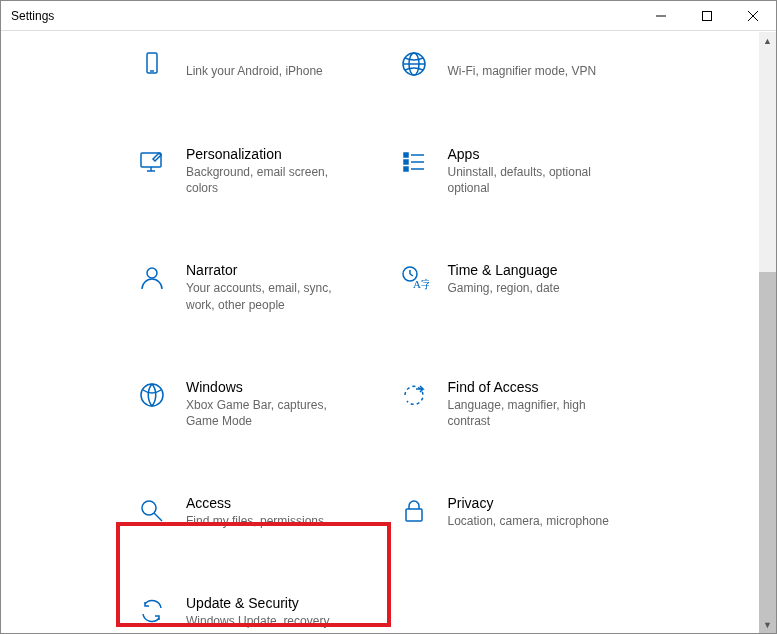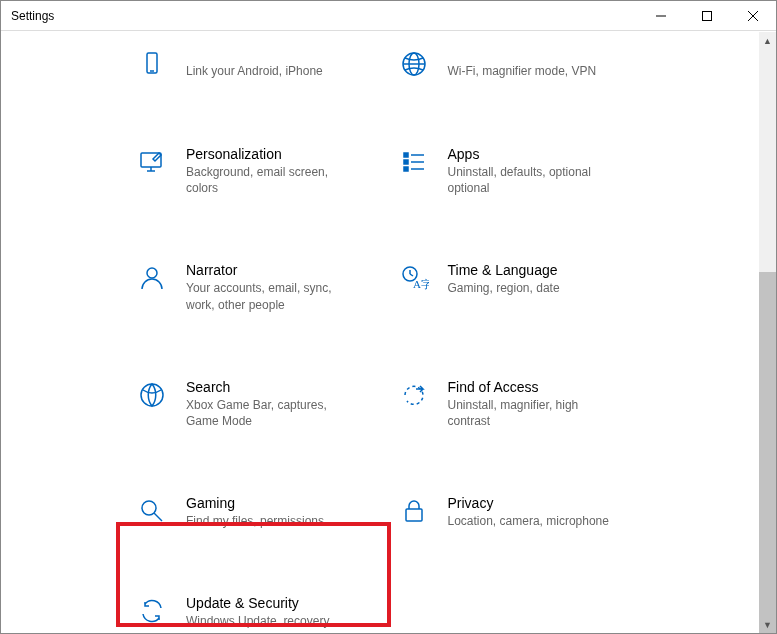--- a/index.html
+++ b/index.html
@@ -222,47 +222,47 @@
 
     <div class="tile">
       <div class="icon-box">
         <svg width="30" height="30" viewBox="0 0 30 30">
             <circle cx="15" cy="15" r="11"></circle>
             <path d="M15 4 C10 10 10 20 15 26 C20 20 20 10 15 4 Z"></path>
             <path d="M6 10 Q15 16 24 10"></path>
           </svg>
       </div>
       <div class="tile-text">
-        <div class="tile-title">Search</div>
+        <div class="tile-title">Windows</div>
         <div class="tile-desc">Xbox Game Bar, captures, Game Mode</div>
       </div>
     </div>
 
     <div class="tile">
       <div class="icon-box">
         <svg width="30" height="30" viewBox="0 0 30 30">
             <path d="M6 15 a9 9 0 1 1 2 6" stroke-dasharray="3 3"></path>
             <path d="M17 9 l7 0 l-3 -3 M24 9 l-3 3"></path>
           </svg>
       </div>
       <div class="tile-text">
         <div class="tile-title">Find of Access</div>
-        <div class="tile-desc">Uninstall, magnifier, high contrast</div>
+        <div class="tile-desc">Language, magnifier, high contrast</div>
       </div>
     </div>
 
     <div class="tile">
       <div class="icon-box">
         <svg width="30" height="30" viewBox="0 0 30 30">
             <circle cx="12" cy="12" r="7"></circle>
             <line x1="17" y1="17" x2="25" y2="25"></line>
           </svg>
       </div>
       <div class="tile-text">
-        <div class="tile-title">Gaming</div>
+        <div class="tile-title">Access</div>
         <div class="tile-desc">Find my files, permissions</div>
       </div>
     </div>
 
     <div class="tile">
       <div class="icon-box">
         <svg width="30" height="30" viewBox="0 0 30 30">
             <rect x="7" y="13" width="16" height="12" rx="1"></rect>
             <path d="M10 13 v-3 a5 5 0 0 1 10 0 v3"></path>
           </svg>

